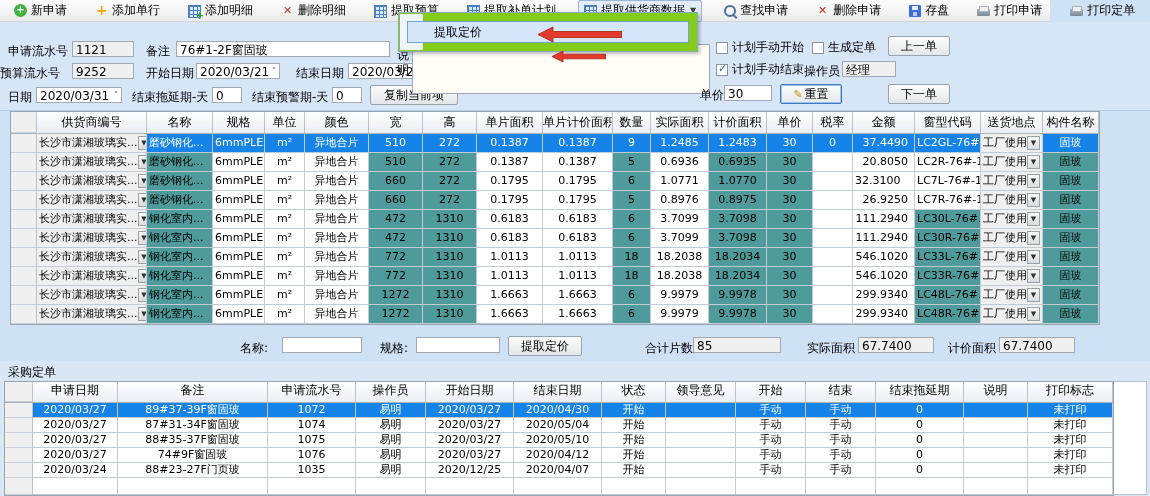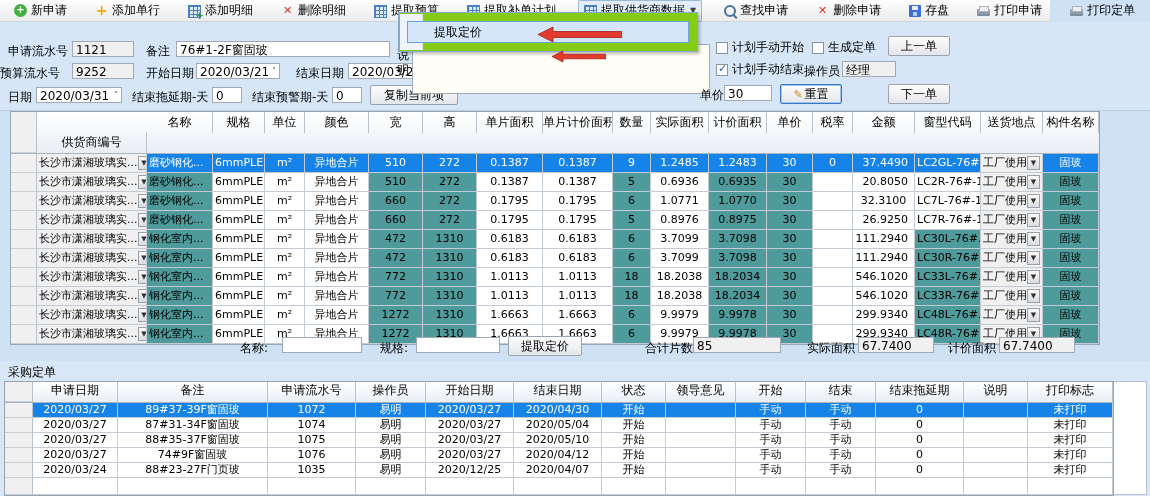--- a/index.html
+++ b/index.html
@@ -196,21 +196,21 @@
   <div class="fp-label" style="left:700px;top:65px">单价</div>
   <div class="tb" style="left:724px;top:63px;width:48px">30</div>
   <div class="btn focus" style="left:780px;top:62px;width:62px"><span class="bicon">✎</span><span>重置</span></div>
   <div class="btn" style="left:888px;top:62px;width:62px">下一单</div>
 </div>
 
 <div class="grid-area">
   <div class="grid main-grid" id="mainGrid" style="left: 10px; top: 0px; width: 1088px;">
       <div class="g-head">
         <div class="g-ind" style="width: 26px;"></div>
-        <div class="g-hcell" style="width: 110px; margin-top: 20px;">供货商编号</div>
+        <div class="g-hcell" style="width: 110px;">供货商编号</div>
         <div class="g-hcell" style="width: 66px;">名称</div>
         <div class="g-hcell" style="width: 52px;">规格</div>
         <div class="g-hcell" style="width: 40px;">单位</div>
         <div class="g-hcell" style="width: 64px;">颜色</div>
         <div class="g-hcell" style="width: 54px;">宽</div>
         <div class="g-hcell" style="width: 54px;">高</div>
         <div class="g-hcell" style="width: 66px;">单片面积</div>
         <div class="g-hcell" style="width: 70px;">单片计价面积</div>
         <div class="g-hcell" style="width: 38px;">数量</div>
         <div class="g-hcell" style="width: 58px;">实际面积</div>
@@ -288,21 +288,21 @@
         <div class="g-cell" style="width: 64px; text-align: center;">异地合片</div>
         <div class="g-cell teal" style="width: 54px; text-align: center;">660</div>
         <div class="g-cell teal" style="width: 54px; text-align: center;">272</div>
         <div class="g-cell" style="width: 66px; text-align: center;">0.1795</div>
         <div class="g-cell" style="width: 70px; text-align: center;">0.1795</div>
         <div class="g-cell teal" style="width: 38px; text-align: center;">6</div>
         <div class="g-cell" style="width: 58px; text-align: center;">1.0771</div>
         <div class="g-cell teal" style="width: 58px; text-align: center;">1.0770</div>
         <div class="g-cell teal" style="width: 46px; text-align: center;">30</div>
         <div class="g-cell" style="width: 40px; text-align: center;"></div>
-        <div class="g-cell" style="width: 62px; text-align: center; padding-right: 2px;">32.3100</div>
+        <div class="g-cell" style="width: 62px; text-align: left; padding-right: 2px;">32.3100</div>
         <div class="g-cell" style="width: 66px; text-align: center;">LC7L-76#-1FO</div>
         <div class="g-cell cmb-cell" style="width: 62px;">
           <span>工厂使用</span>
           <span class="dbtn">▼</span>
         </div>
         <div class="g-cell teal" style="width: 56px; text-align: center;">固玻</div>
       </div>
       <div class="g-row">
         <div class="g-ind" style="width: 26px;"></div>
         <div class="g-cell cmb-cell" style="width: 110px;">

